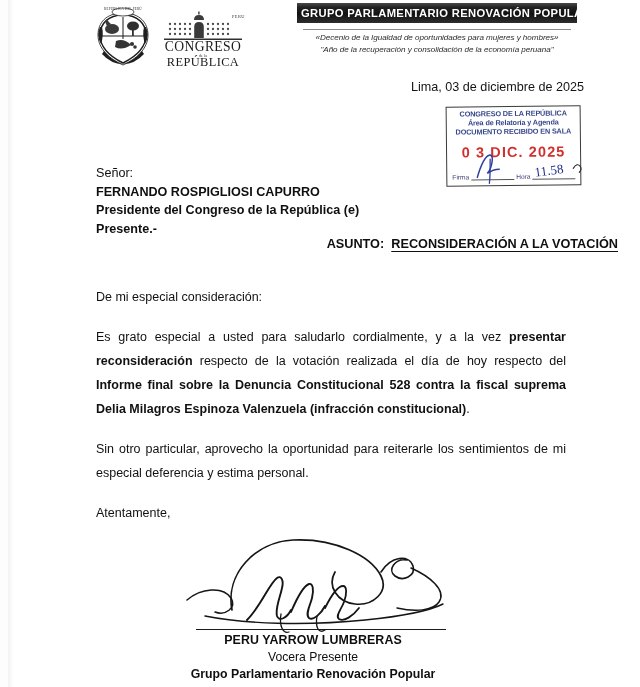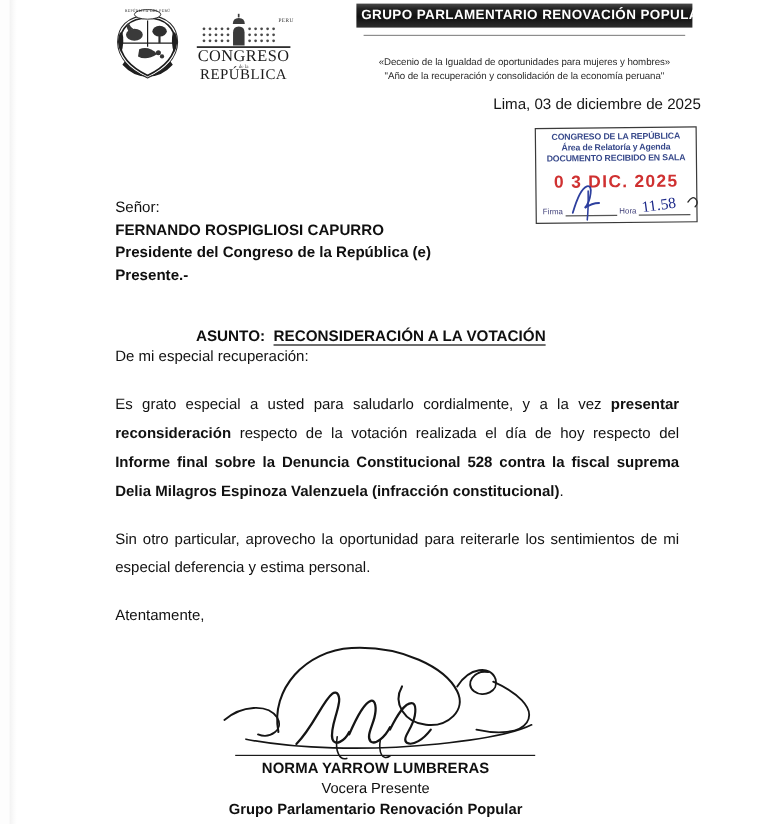--- a/index.html
+++ b/index.html
@@ -88,25 +88,26 @@
     white-space: nowrap;
   }
   .banner-rule {
     margin: 6px auto 0 auto;
     width: 268px;
     height: 1px;
     background: #8d8d8d;
   }
   .slogans {
     text-align: center;
-    margin-top: 16px;
+    margin-top: 2px;
     color: #2b2b2b;
     font-size: 8.1px;
     line-height: 1.45;
     letter-spacing: -0.05px;
+    font-style: italic;
   }
   .slogans .ln { display: block; white-space: nowrap; }
 
   
   .date-line {
     position: absolute;
     right: 56px;
     top: 80px;
     font-size: 12.6px;
     color: #141414;
@@ -184,26 +185,25 @@
     color: #0f0f0f;
   }
   .addressee .plain { font-weight: normal; }
   .addressee .bold { font-weight: bold; }
 
   
   .asunto {
     position: absolute;
     left: 0; right: 0;
     top: 237px;
-    text-align: center;
+    text-align: right;
     font-size: 12.7px;
     font-weight: bold;
     color: #0f0f0f;
     padding-right: 22px;
-    margin-top: 36px;
   }
   .asunto .subject { text-decoration: underline; text-underline-offset: 2.5px; }
 
   
   .body-text {
     position: absolute;
     left: 96px;
     top: 285px;
     width: 470px;
     font-size: 12.5px;
@@ -430,21 +430,21 @@
     <div class="bold">Presente.-</div>
   </div>
 
   <div class="asunto">
     <span>ASUNTO:</span>
     <span>&nbsp;</span><span class="subject">RECONSIDERACIÓN A LA VOTACIÓN</span>
   </div>
 
   <div class="body-text">
 
-    <p>De mi especial recuperación:</p>
+    <p>De mi especial consideración:</p>
 
     <p><span>Es grato especial a usted para saludarlo cordialmente, y a la vez </span><b>presentar reconsideración</b><span> respecto de la votación realizada el día de hoy respecto del </span><b>Informe final sobre la Denuncia Constitucional 528 contra la fiscal suprema Delia Milagros Espinoza Valenzuela (infracción constitucional)</b><span>.</span></p>
 
     <p>Sin otro particular, aprovecho la oportunidad para reiterarle los sentimientos de mi especial deferencia y estima personal.</p>
 
     <p class="last">Atentamente,</p>
   </div>
 
   <div class="sig-area">
     <div class="sig-svg">
@@ -473,18 +473,18 @@
           <path d="M96 86 C94 98 98 106 104 104" stroke-width="1.3"></path>
           <path d="M132 88 C130 100 134 106 140 102" stroke-width="1.3"></path>
         </g>
       </svg>
     </div>
   </div>
 
   <div class="sig-rule"></div>
 
   <div class="sig-block">
-    <div class="sig-name">NORMA YARROW LUMBRERAS</div>
+    <div class="sig-name">PERU YARROW LUMBRERAS</div>
     <div class="sig-role">Vocera Presente</div>
     <div class="sig-group">Grupo Parlamentario Renovación Popular</div>
   </div>
 
 </div>
 
 </body></html>

